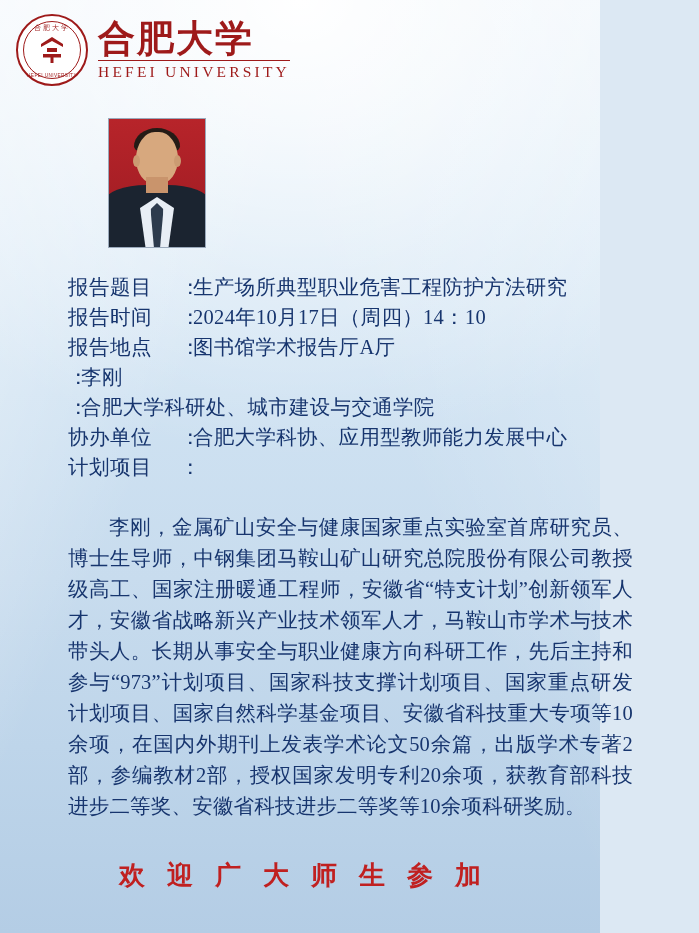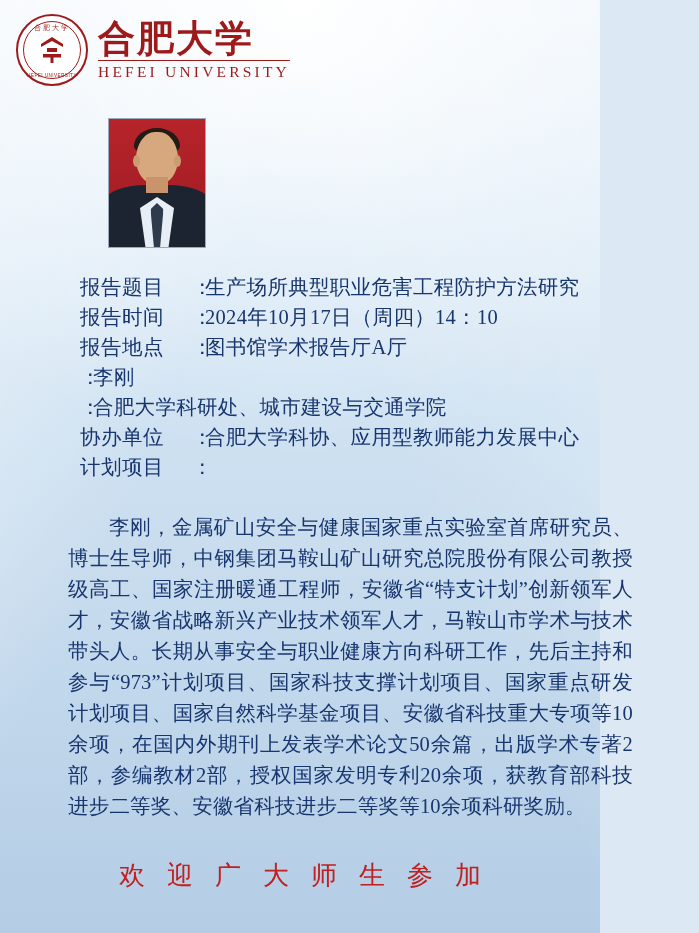--- a/index.html
+++ b/index.html
@@ -207,21 +207,20 @@
     top: 272px;
     width: 600px;
     color: #17356e;
     font-size: 20.5px;
     line-height: 30px;
   }
   .field-row {
     display: flex;
     align-items: flex-end;
     white-space: nowrap;
-    margin-left: 12px;
   }
   .field-label {
     width: 112px;
     flex: none;
     letter-spacing: 0.5px;
   }
   .field-colon { width: 13px; flex: none; }
   .field-value { letter-spacing: 0.3px; }
 
   
@@ -240,21 +239,21 @@
   }
 
   
   .footer {
     position: absolute;
     left: 0; right: 0;
     top: 858px;
     text-align: center;
     color: #c02020;
     font-size: 26px;
-    font-weight: normal;
+    font-weight: bold;
     letter-spacing: 22px;
     text-indent: 22px;
     font-family: "Liberation Serif", "DejaVu Serif", serif;
   }
 </style>
 </head>
 <body>
 
 <div class="poster">
   <div class="content-layer">

